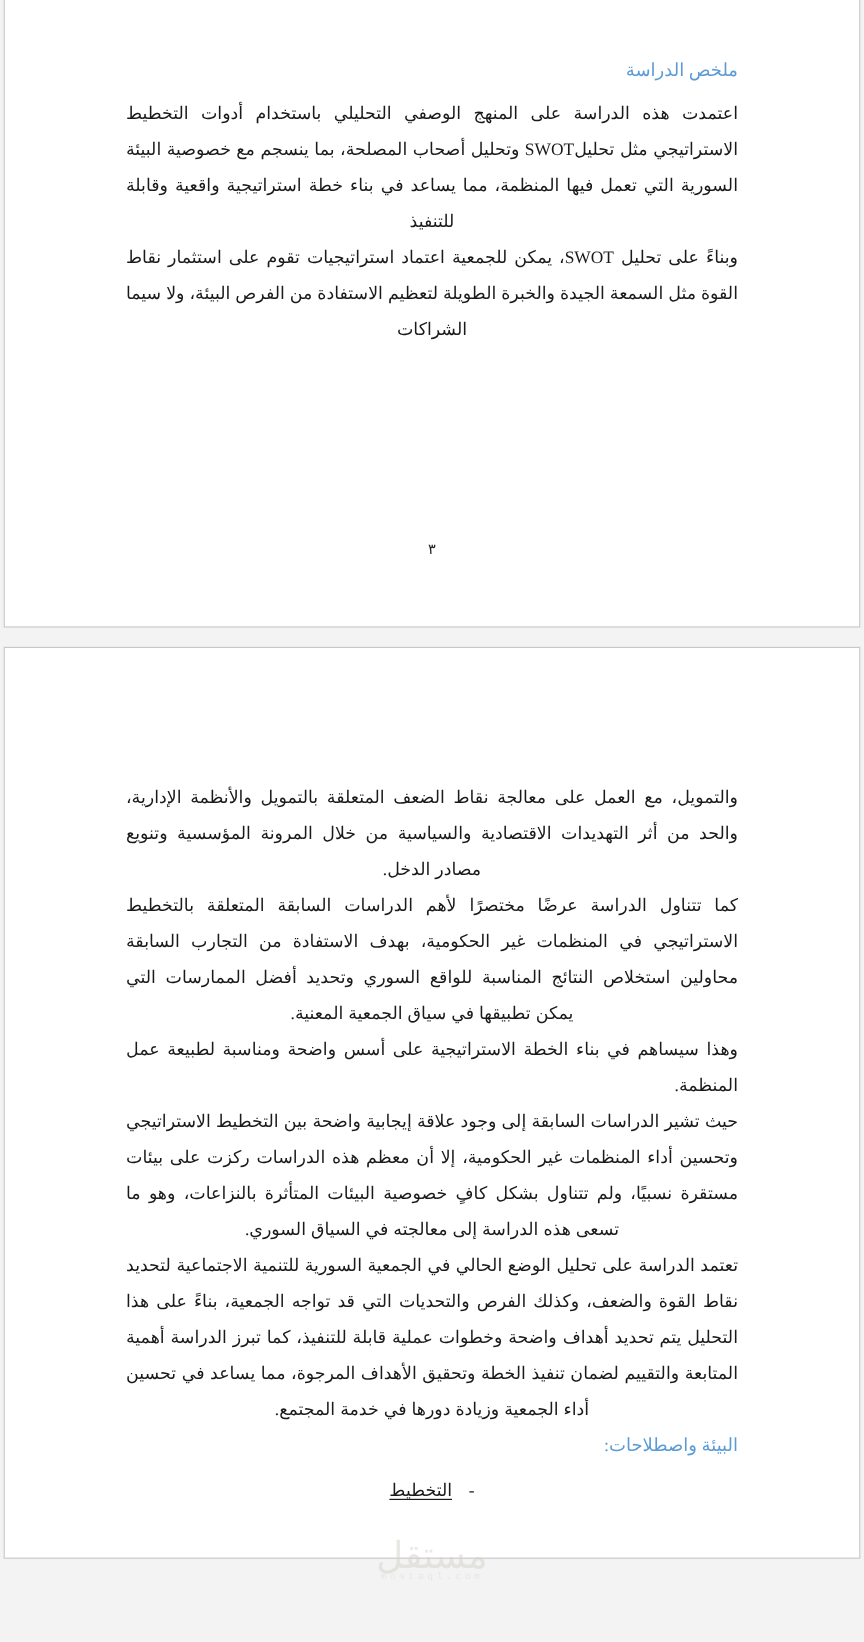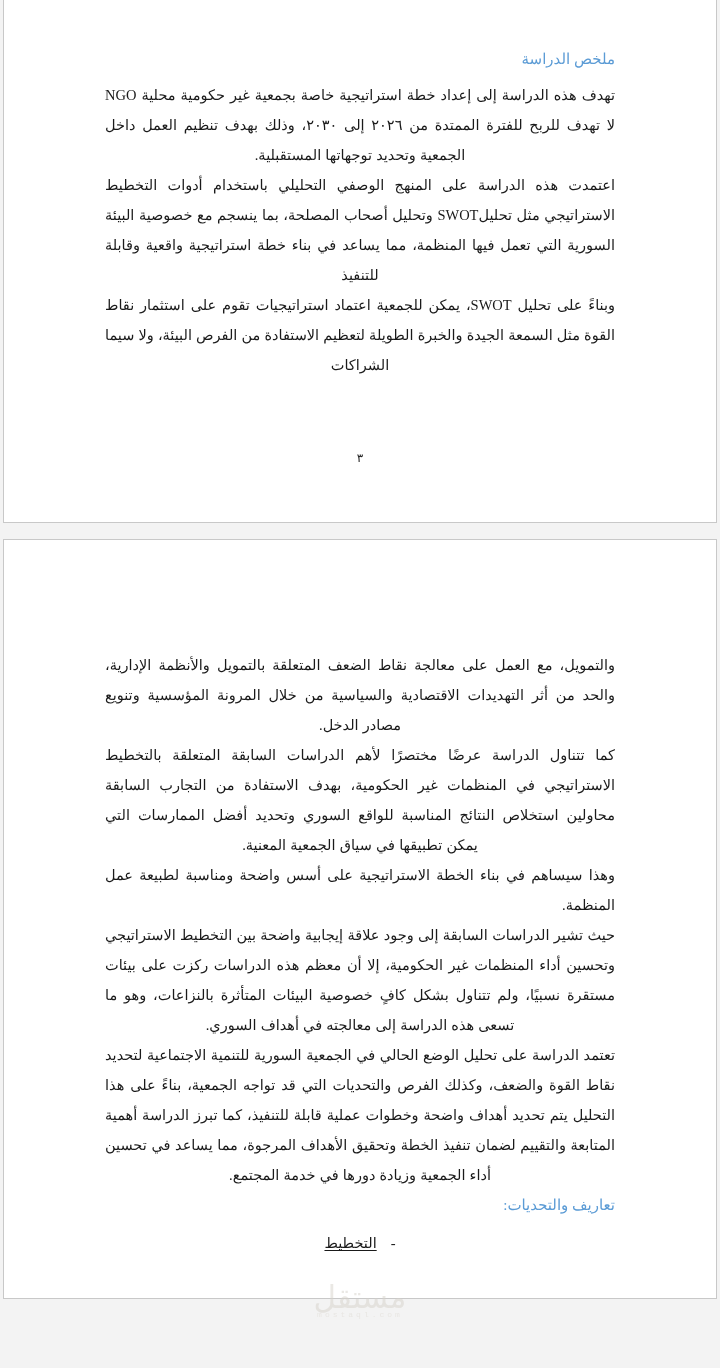--- a/index.html
+++ b/index.html
@@ -134,21 +134,20 @@
 </head>
 <body>
 
 <div class="doc-viewer">
 
   <div class="page page-1">
     <div class="page-body">
 
       <div class="heading">ملخص الدراسة</div>
 
-      <p class="para">تهدف هذه الدراسة إلى إعداد خطة استراتيجية خاصة بجمعية غير حكومية محلية NGO لا تهدف للربح للفترة الممتدة من ٢٠٢٦ إلى ٢٠٣٠، وذلك بهدف تنظيم العمل داخل الجمعية وتحديد توجهاتها المستقبلية.</p>
 
 
       <p class="para">اعتمدت هذه الدراسة على المنهج الوصفي التحليلي باستخدام أدوات التخطيط الاستراتيجي مثل تحليلSWOT  وتحليل أصحاب المصلحة، بما ينسجم مع خصوصية البيئة السورية التي تعمل فيها المنظمة، مما يساعد في بناء خطة استراتيجية واقعية وقابلة للتنفيذ</p>
 
       <p class="para">وبناءً على تحليل SWOT، يمكن للجمعية اعتماد استراتيجيات تقوم على استثمار نقاط القوة مثل السمعة الجيدة والخبرة الطويلة لتعظيم الاستفادة من الفرص البيئة، ولا سيما الشراكات</p>
 
     </div>
 
     <div class="page-number">٣</div>
   </div>
@@ -157,25 +156,25 @@
 
   <div class="page page-2">
     <div class="page-body">
 
       <p class="para">والتمويل، مع العمل على معالجة نقاط الضعف المتعلقة بالتمويل والأنظمة الإدارية، والحد من أثر التهديدات الاقتصادية والسياسية من خلال المرونة المؤسسية وتنويع مصادر الدخل.</p>
 
       <p class="para">كما تتناول الدراسة عرضًا مختصرًا لأهم الدراسات السابقة المتعلقة بالتخطيط الاستراتيجي في المنظمات غير الحكومية، بهدف الاستفادة من التجارب السابقة محاولين استخلاص النتائج المناسبة للواقع السوري وتحديد أفضل الممارسات التي يمكن تطبيقها في سياق الجمعية المعنية.</p>
 
       <p class="para last-right">وهذا سيساهم في بناء الخطة الاستراتيجية على أسس واضحة ومناسبة لطبيعة عمل المنظمة.</p>
 
-      <p class="para">حيث تشير الدراسات السابقة إلى وجود علاقة إيجابية واضحة بين التخطيط الاستراتيجي وتحسين أداء المنظمات غير الحكومية، إلا أن معظم هذه الدراسات ركزت على بيئات مستقرة نسبيًا، ولم تتناول بشكل كافٍ خصوصية البيئات المتأثرة بالنزاعات، وهو ما تسعى هذه الدراسة إلى معالجته في أهداف السوري.</p>
+      <p class="para">حيث تشير الدراسات السابقة إلى وجود علاقة إيجابية واضحة بين التخطيط الاستراتيجي وتحسين أداء المنظمات غير الحكومية، إلا أن معظم هذه الدراسات ركزت على بيئات مستقرة نسبيًا، ولم تتناول بشكل كافٍ خصوصية البيئات المتأثرة بالنزاعات، وهو ما تسعى هذه الدراسة إلى معالجته في السياق السوري.</p>
 
       <p class="para">تعتمد الدراسة على تحليل الوضع الحالي في الجمعية السورية للتنمية الاجتماعية لتحديد نقاط القوة والضعف، وكذلك الفرص والتحديات التي قد تواجه الجمعية، بناءً على هذا التحليل يتم تحديد أهداف واضحة وخطوات عملية قابلة للتنفيذ، كما تبرز الدراسة أهمية المتابعة والتقييم لضمان تنفيذ الخطة وتحقيق الأهداف المرجوة، مما يساعد في تحسين أداء الجمعية وزيادة دورها في خدمة المجتمع.</p>
 
-      <div class="heading tight">تعاريف والتحديات:</div>
+      <div class="heading tight">البيئة واصطلاحات:</div>
 
       <div class="bullet-line">
         <span class="bullet-dash">-</span><span class="bullet-term underline">التخطيط</span>
       </div>
 
       <div class="spacer-sm"></div>
 
 
       <div class="spacer-lg"></div>
 

